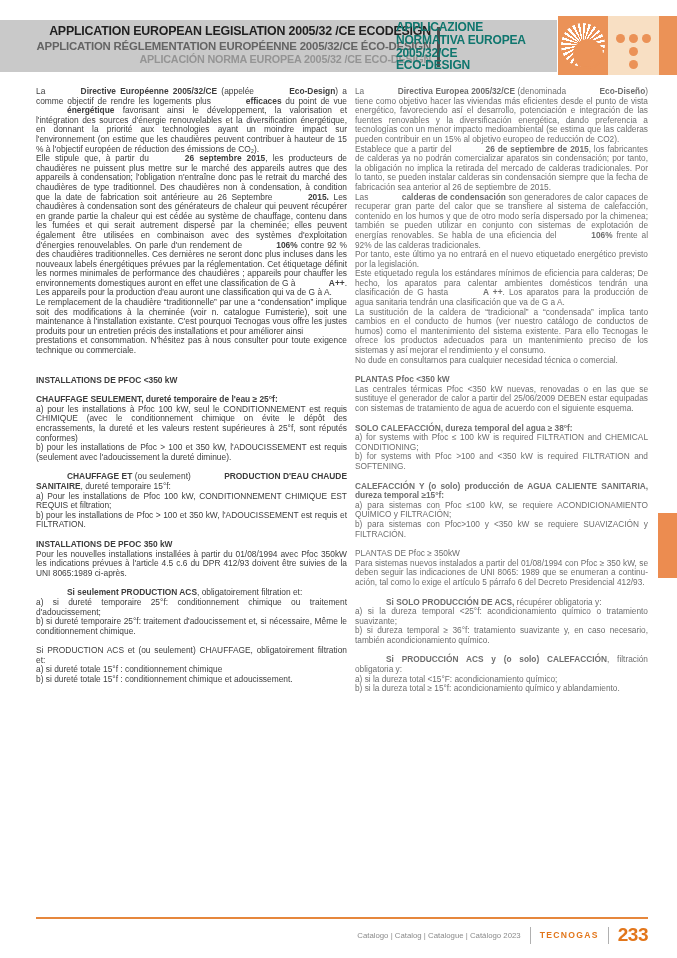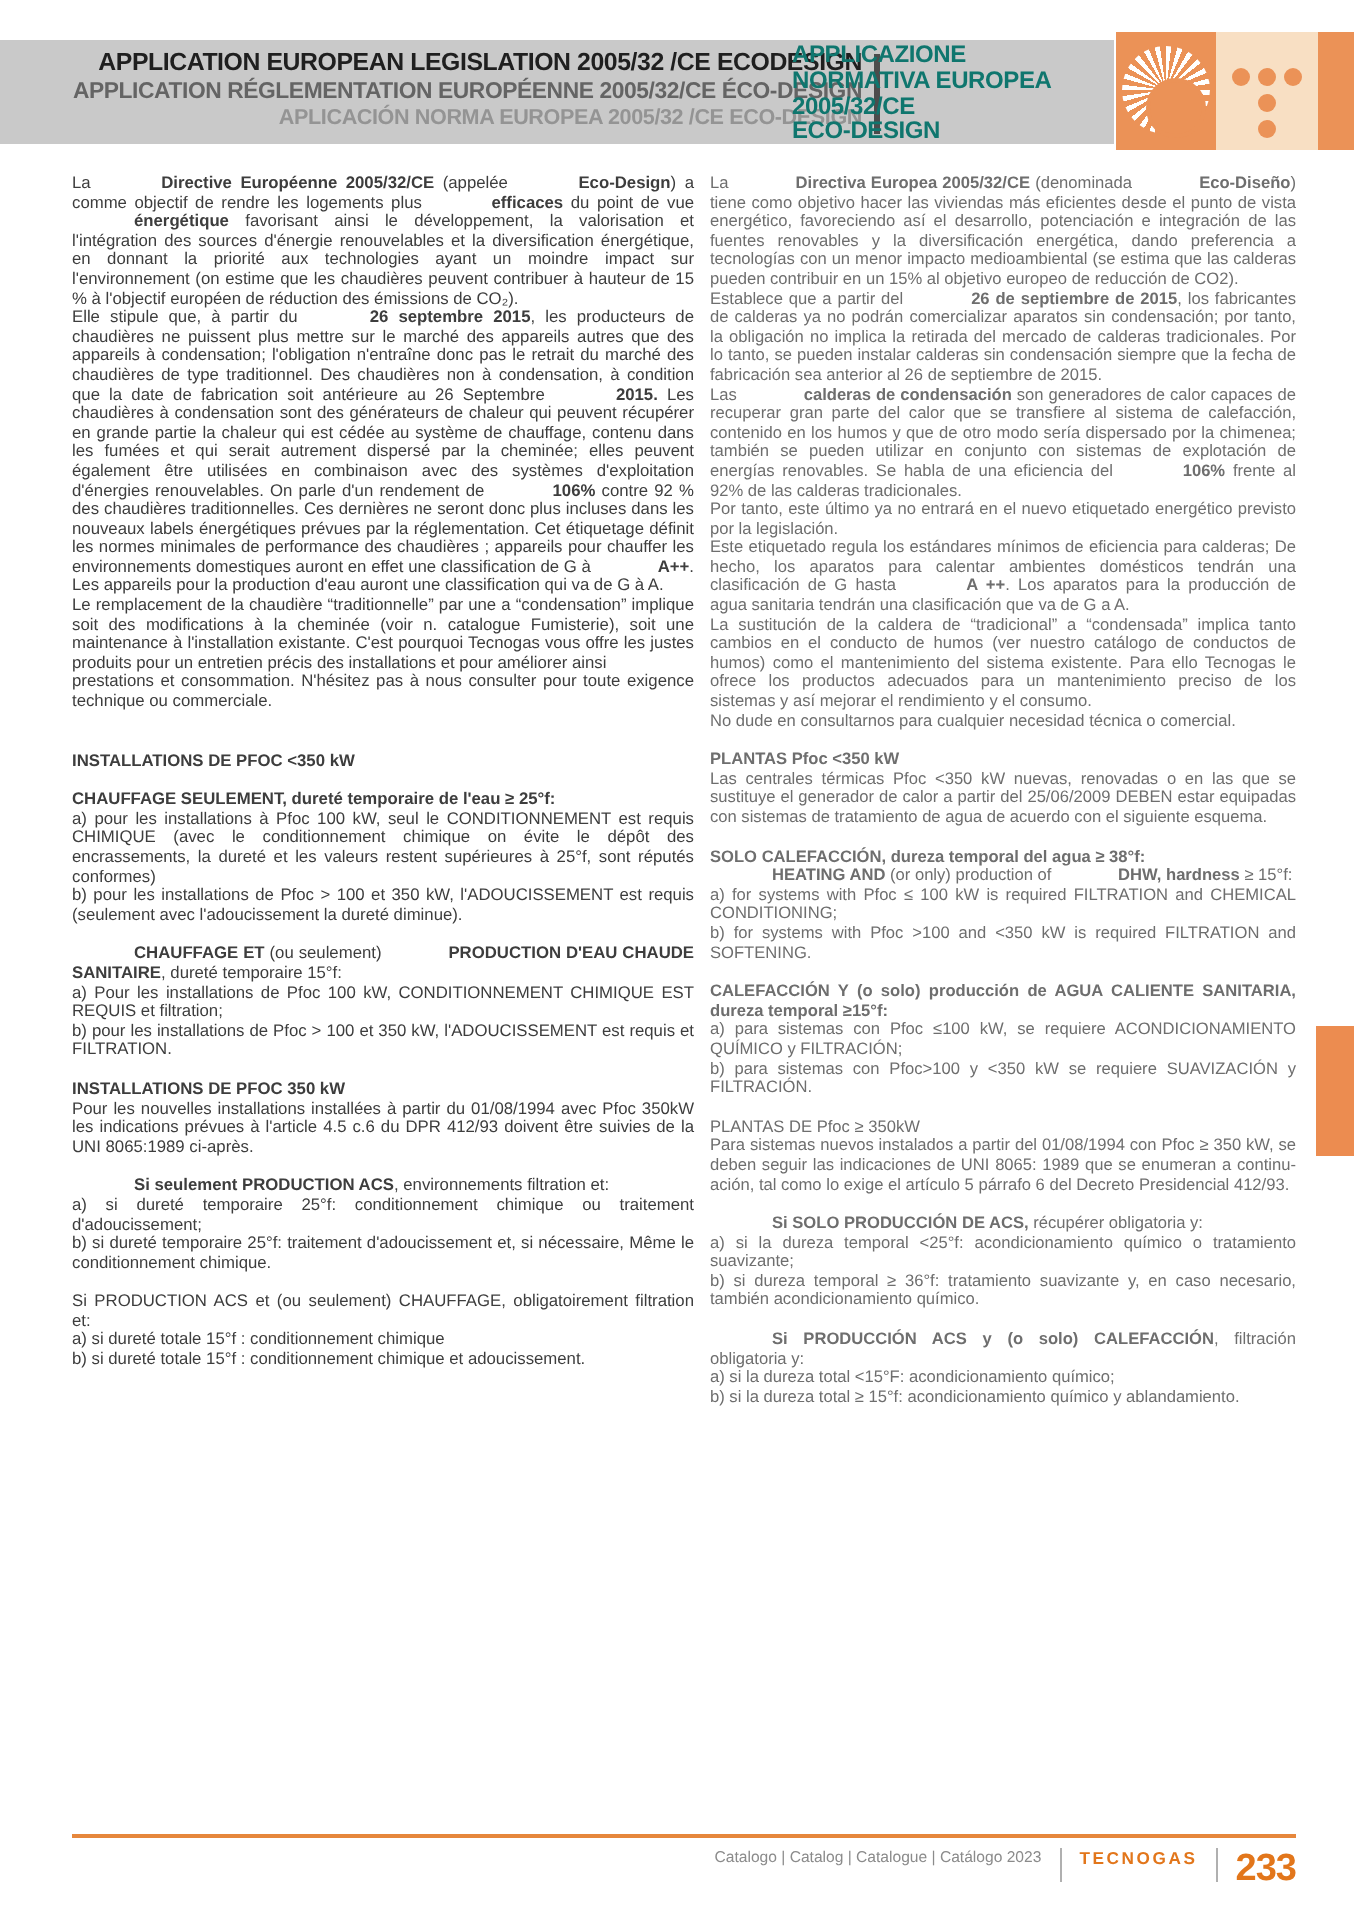--- a/index.html
+++ b/index.html
@@ -30,21 +30,21 @@
   #col-french{left:36px;width:311px;font-size:8.4px;line-height:9.6px;color:#3d3d3d;}
   #col-spanish{left:355px;width:293px;font-size:8.3px;line-height:9.6px;color:#6e6e6e;}
   .blk{margin:0;}
   .h{font-weight:bold;}
   .b{font-weight:bold;margin-left:31px;}
   .gap{height:10px;}
   
   .tab{position:absolute;right:0;top:513px;width:19px;height:65px;background:#ec8c50;}
   
   .frule{position:absolute;left:36px;top:917px;width:612px;height:2px;background:#e6873c;}
-  .footer{position:absolute;top:924px;right:29px;display:flex;gap:9px;}
+  .footer{position:absolute;top:924px;right:29px;display:flex;align-items:center;gap:9px;}
   .fcat{color:#8b8b8b;font-size:7.8px;}
   .fdiv{width:1px;height:17px;background:#b0b0b0;}
   .fbrand{color:#e2761b;font-weight:bold;font-size:8.6px;letter-spacing:1.3px;}
   .fnum{color:#e2761b;font-weight:bold;font-size:19px;letter-spacing:-0.5px;}
 </style>
 </head>
 <body>
 
 <div class="band"></div>
 
@@ -90,42 +90,41 @@
     <p class="blk"><span>a) pour les installations à Pfoc 100 kW, seul le CONDITIONNEMENT est requis CHIMIQUE (avec le conditionnement chimique on évite le dépôt des encrassements, la dureté et les valeurs restent supérieures à 25°f, sont réputés conformes)</span></p>
     <p class="blk"><span>b) pour les installations de Pfoc &gt; 100 et 350 kW, l'ADOUCISSEMENT est requis (seulement avec l'adoucissement la dureté diminue).</span></p>
     <div class="gap"></div>
     <p class="blk"><span></span><span class="b">CHAUFFAGE ET</span><span> (ou seulement) </span><span class="b">PRODUCTION D'EAU CHAUDE SANITAIRE</span><span>, dureté temporaire 15°f:</span></p>
     <p class="blk"><span>a) Pour les installations de Pfoc 100 kW, CONDITIONNEMENT CHIMIQUE EST REQUIS et filtration;</span></p>
     <p class="blk"><span>b) pour les installations de Pfoc &gt; 100 et 350 kW, l'ADOUCISSEMENT est requis et FILTRATION.</span></p>
     <div class="gap"></div>
     <p class="blk h"><span>INSTALLATIONS DE PFOC 350 kW</span></p>
     <p class="blk"><span>Pour les nouvelles installations installées à partir du 01/08/1994 avec Pfoc 350kW les indications prévues à l'article 4.5 c.6 du DPR 412/93 doivent être suivies de la UNI 8065:1989 ci-après.</span></p>
     <div class="gap"></div>
-    <p class="blk"><span></span><span class="b">Si seulement PRODUCTION ACS</span><span>, environnements filtration et:</span></p>
+    <p class="blk"><span></span><span class="b">Si seulement PRODUCTION ACS</span><span>, obligatoirement filtration et:</span></p>
     <p class="blk"><span>a) si dureté temporaire 25°f: conditionnement chimique ou traitement d'adoucissement;</span></p>
     <p class="blk"><span>b) si dureté temporaire 25°f: traitement d'adoucissement et, si nécessaire, Même le conditionnement chimique.</span></p>
     <div class="gap"></div>
     <p class="blk"><span>Si PRODUCTION ACS et (ou seulement) CHAUFFAGE, obligatoirement filtration et:</span></p>
     <p class="blk"><span>a) si dureté totale 15°f : conditionnement chimique</span></p>
     <p class="blk"><span>b) si dureté totale 15°f : conditionnement chimique et adoucissement.</span></p>
   </div>
 <div class="col" id="col-spanish">
     <p class="blk"><span>La </span><span class="b">Directiva Europea 2005/32/CE</span><span> (denominada </span><span class="b">Eco-Diseño</span><span>) tiene como objetivo hacer las viviendas más eficientes desde el punto de vista energético, favoreciendo así el desarrollo, potenciación e integración de las fuentes renovables y la diversificación energética, dando preferencia a tecnologías con un menor impacto medioambiental (se estima que las calderas pueden contribuir en un 15% al objetivo europeo de reducción de CO2).</span></p>
     <p class="blk"><span>Establece que a partir del </span><span class="b">26 de septiembre de 2015</span><span>, los fabricantes de calderas ya no podrán comercializar aparatos sin condensación; por tanto, la obligación no implica la retirada del mercado de calderas tradicionales. Por lo tanto, se pueden instalar calderas sin condensación siempre que la fecha de fabricación sea anterior al 26 de septiembre de 2015.</span></p>
     <p class="blk"><span>Las </span><span class="b">calderas de condensación</span><span> son generadores de calor capaces de recuperar gran parte del calor que se transfiere al sistema de calefacción, contenido en los humos y que de otro modo sería dispersado por la chimenea; también se pueden utilizar en conjunto con sistemas de explotación de energías renovables. Se habla de una eficiencia del </span><span class="b">106%</span><span> frente al 92% de las calderas tradicionales.</span></p>
     <p class="blk"><span>Por tanto, este último ya no entrará en el nuevo etiquetado energético previsto por la legislación.</span></p>
     <p class="blk"><span>Este etiquetado regula los estándares mínimos de eficiencia para calderas; De hecho, los aparatos para calentar ambientes domésticos tendrán una clasificación de G hasta </span><span class="b">A ++</span><span>. Los aparatos para la producción de agua sanitaria tendrán una clasificación que va de G a A.</span></p>
     <p class="blk"><span>La sustitución de la caldera de “tradicional” a “condensada” implica tanto cambios en el conducto de humos (ver nuestro catálogo de conductos de humos) como el mantenimiento del sistema existente. Para ello Tecnogas le ofrece los productos adecuados para un mantenimiento preciso de los sistemas y así mejorar el rendimiento y el consumo.</span></p>
     <p class="blk"><span>No dude en consultarnos para cualquier necesidad técnica o comercial.</span></p>
     <div class="gap"></div>
     <p class="blk h"><span>PLANTAS Pfoc &lt;350 kW</span></p>
     <p class="blk"><span>Las centrales térmicas Pfoc &lt;350 kW nuevas, renovadas o en las que se sustituye el generador de calor a partir del 25/06/2009 DEBEN estar equipadas con sistemas de tratamiento de agua de acuerdo con el siguiente esquema.</span></p>
     <div class="gap"></div>
     <p class="blk h"><span>SOLO CALEFACCIÓN, dureza temporal del agua ≥ 38°f:</span></p>
-    <p class="blk"><span></span><span class="b">HEATING AND</span><span> (or only) production of </span><span class="b">DHW, hardness</span><span> ≥ 15°f:</span></p>
     <p class="blk"><span>a) for systems with Pfoc ≤ 100 kW is required FILTRATION and CHEMICAL CONDITIONING;</span></p>
     <p class="blk"><span>b) for systems with Pfoc &gt;100 and &lt;350 kW is required FILTRATION and SOFTENING.</span></p>
     <div class="gap"></div>
     <p class="blk h"><span>CALEFACCIÓN Y (o solo) producción de AGUA CALIENTE SANITARIA, dureza temporal ≥15°f:</span></p>
     <p class="blk"><span>a) para sistemas con Pfoc ≤100 kW, se requiere ACONDICIONAMIENTO QUÍMICO y FILTRACIÓN;</span></p>
     <p class="blk"><span>b) para sistemas con Pfoc&gt;100 y &lt;350 kW se requiere SUAVIZACIÓN y FILTRACIÓN.</span></p>
     <div class="gap"></div>
     <p class="blk"><span>PLANTAS DE Pfoc ≥ 350kW</span></p>
     <p class="blk"><span>Para sistemas nuevos instalados a partir del 01/08/1994 con Pfoc ≥ 350 kW, se deben seguir las indicaciones de UNI 8065: 1989 que se enumeran a continu-ación, tal como lo exige el artículo 5 párrafo 6 del Decreto Presidencial 412/93.</span></p>
     <div class="gap"></div>

